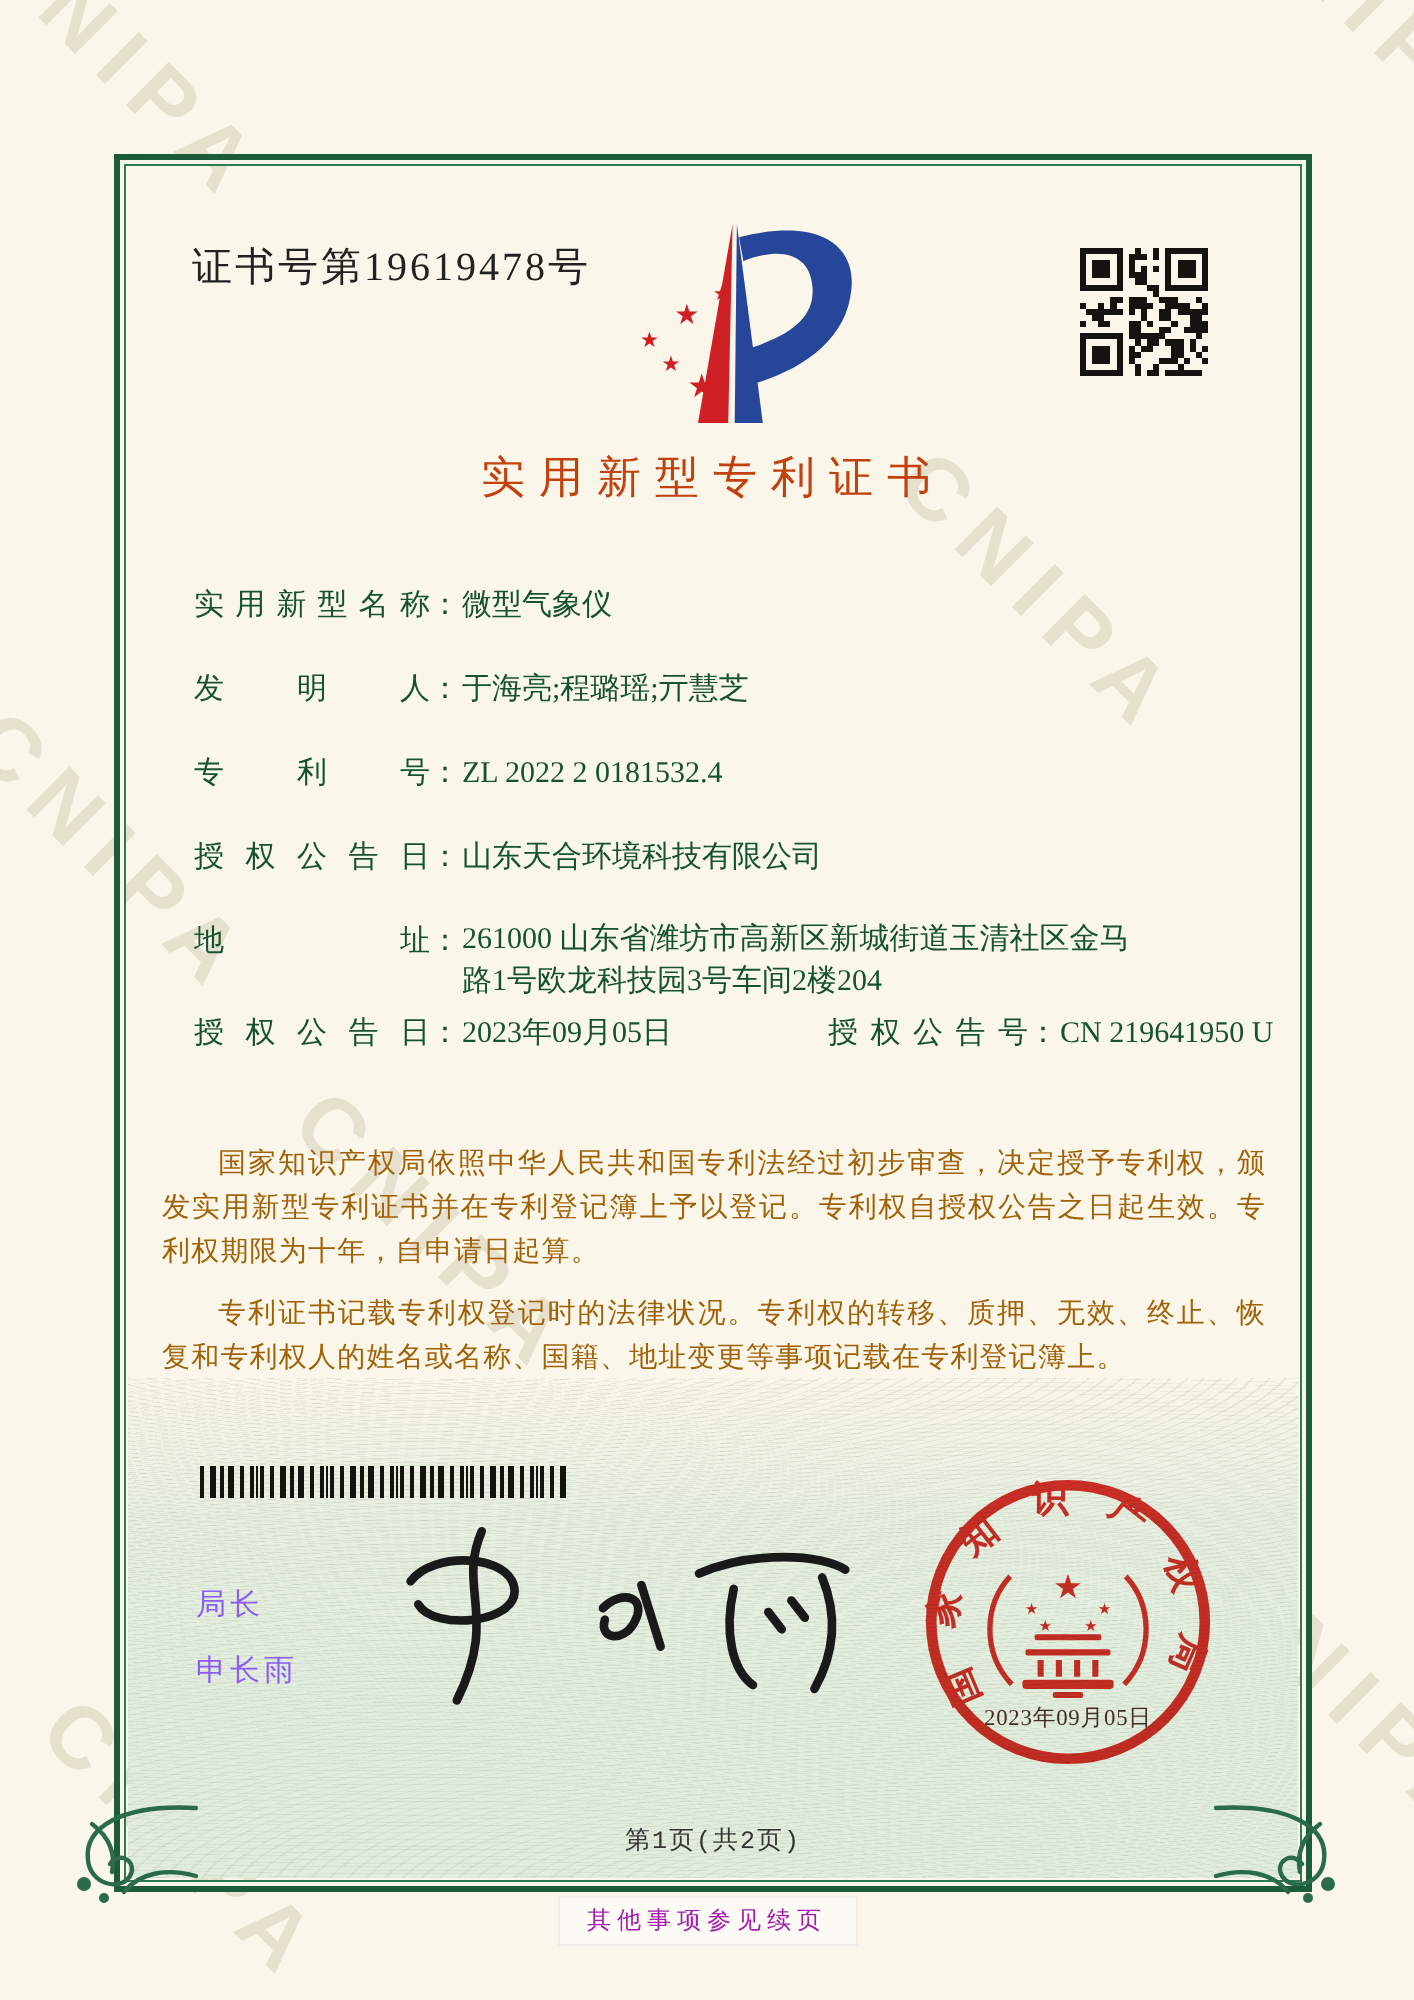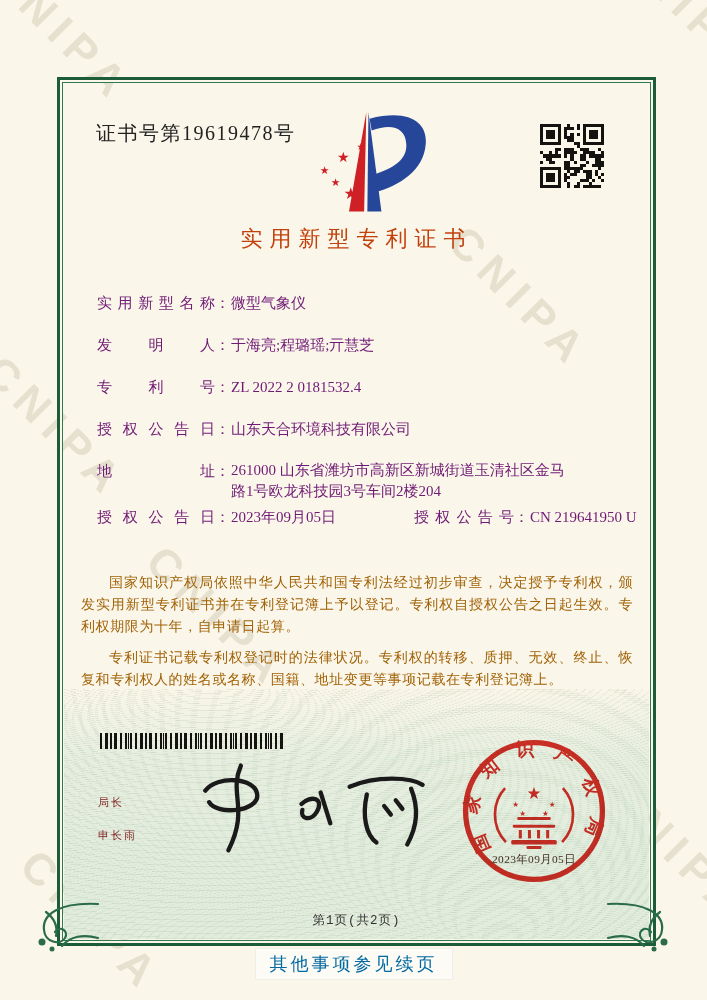--- a/index.html
+++ b/index.html
@@ -18,21 +18,21 @@
          box-shadow:inset 0 0 0 2px #faf6e9, inset 0 0 0 3px #2f7a50;}
 
   .cert-no{position:absolute;left:36px;top:40px;font-size:20px;letter-spacing:1.5px;color:#222;}
 
   .logo{position:absolute;left:240px;top:30px;width:152px;height:108px;}
   .qr{position:absolute;left:480px;top:44px;width:64px;height:64px;}
 
   .title{position:absolute;left:0;top:144px;width:100%;text-align:center;
          font-size:22px;font-weight:normal;letter-spacing:7px;color:#c2410c;}
 
-  .fields{position:absolute;left:37px;top:212px;width:545px;font-size:15px;color:#701a75;}
+  .fields{position:absolute;left:37px;top:212px;width:545px;font-size:15px;color:#14532d;}
   .row{line-height:22px;margin-bottom:20px;white-space:nowrap;}
   .flabel{display:inline-block;width:118px;text-align:justify;text-align-last:justify;}
   .flabel2{display:inline-block;width:100px;text-align:justify;text-align-last:justify;margin-left:40px;}
   .colon{display:inline-block;width:16px;}
   .addr-val{display:inline-block;width:338px;white-space:normal;vertical-align:top;line-height:21px;}
   .gd-val{display:inline-block;width:125px;margin-right:18px;}
 
   .paras{position:absolute;left:21px;top:492px;width:552px;font-size:14px;line-height:22px;
          color:#a16207;letter-spacing:0.6px;text-align:justify;}
   .paras p{margin:0 0 9px 0;text-indent:2em;}
@@ -44,30 +44,30 @@
        repeating-radial-gradient(160px 34px at 75% 105%, rgba(110,150,110,0.10) 0 1.5px, rgba(0,0,0,0) 1.5px 9px),
        linear-gradient(180deg, rgba(226,236,221,0) 0px, rgba(226,236,221,0.85) 70px, #e2ecdd 160px);}
 
   .barcode{position:absolute;left:40px;top:653px;width:184px;height:16px;z-index:3;
      background:
        repeating-linear-gradient(90deg,#15130f 0 2px,rgba(0,0,0,0) 2px 5px),
        repeating-linear-gradient(90deg,#15130f 0 1px,rgba(0,0,0,0) 1px 7px);}
 
   .signer{position:absolute;left:38px;top:706px;z-index:3;
           font-family:"Liberation Sans","DejaVu Sans",sans-serif;
-          font-size:11px;color:#7f1d1d;letter-spacing:2px;line-height:33px;}
+          font-size:15px;color:#8b5cf6;letter-spacing:2px;line-height:33px;}
   .autograph{position:absolute;left:128px;top:672px;z-index:3;}
   .seal{position:absolute;left:398px;top:646px;width:152px;height:170px;z-index:4;
         opacity:0.95;mix-blend-mode:multiply;}
 
   .pagenum{position:absolute;left:0;bottom:14px;width:100%;text-align:center;
            font-size:12.5px;letter-spacing:1px;color:#333;z-index:3;font-family:Liberation Mono, monospace;}
 
   .note{position:absolute;left:0;top:948px;width:100%;text-align:center;z-index:2;}
-  .note span{display:inline-block;font-size:18px;letter-spacing:3px;color:#0369a1;
+  .note span{display:inline-block;font-size:12px;letter-spacing:3px;color:#a21caf;
              background:rgba(255,255,255,0.55);border:1px solid rgba(0,0,0,0.05);
              padding:3px 14px;}
 
   .flourish{position:absolute;z-index:3;width:70px;height:56px;}
   .fl-left{left:32px;top:898px;}
   .fl-right{left:604px;top:898px;transform:scaleX(-1);}
 </style>
 </head>
 <body>
 

